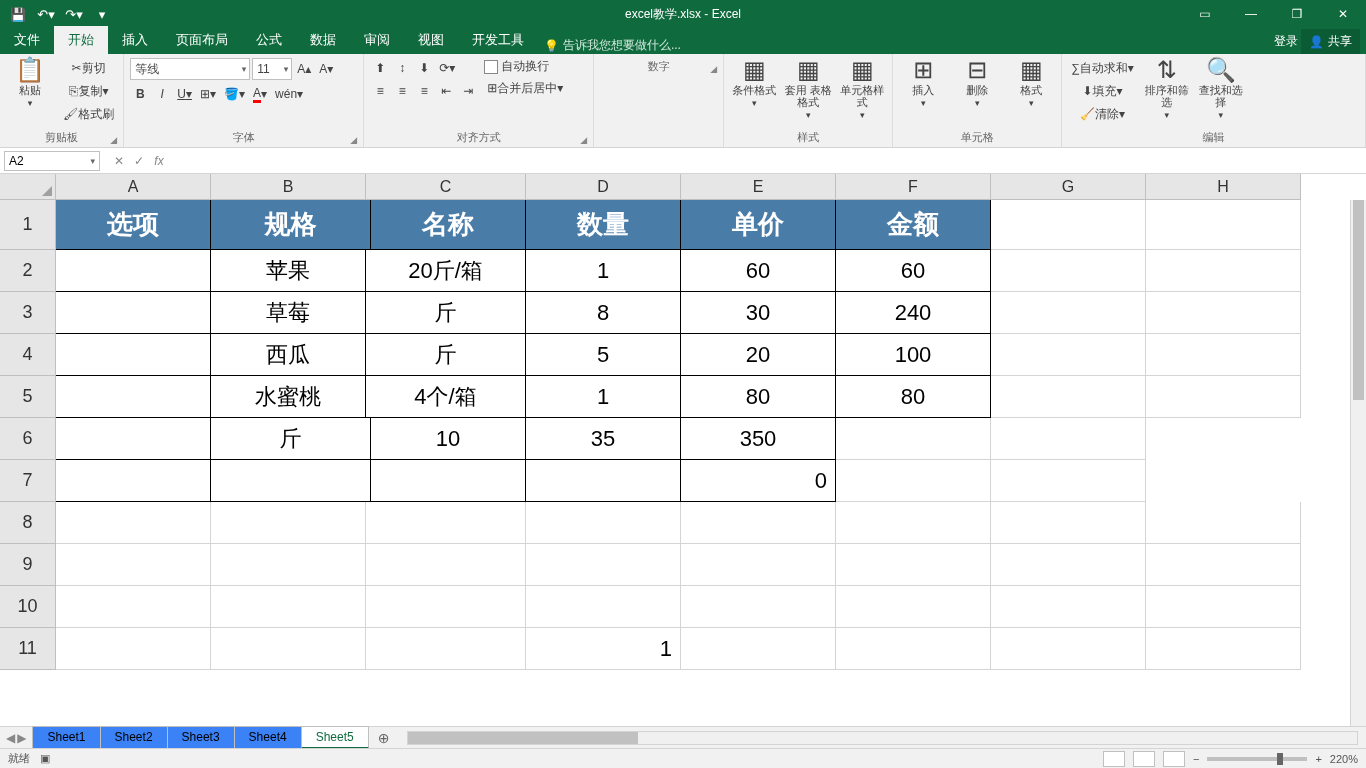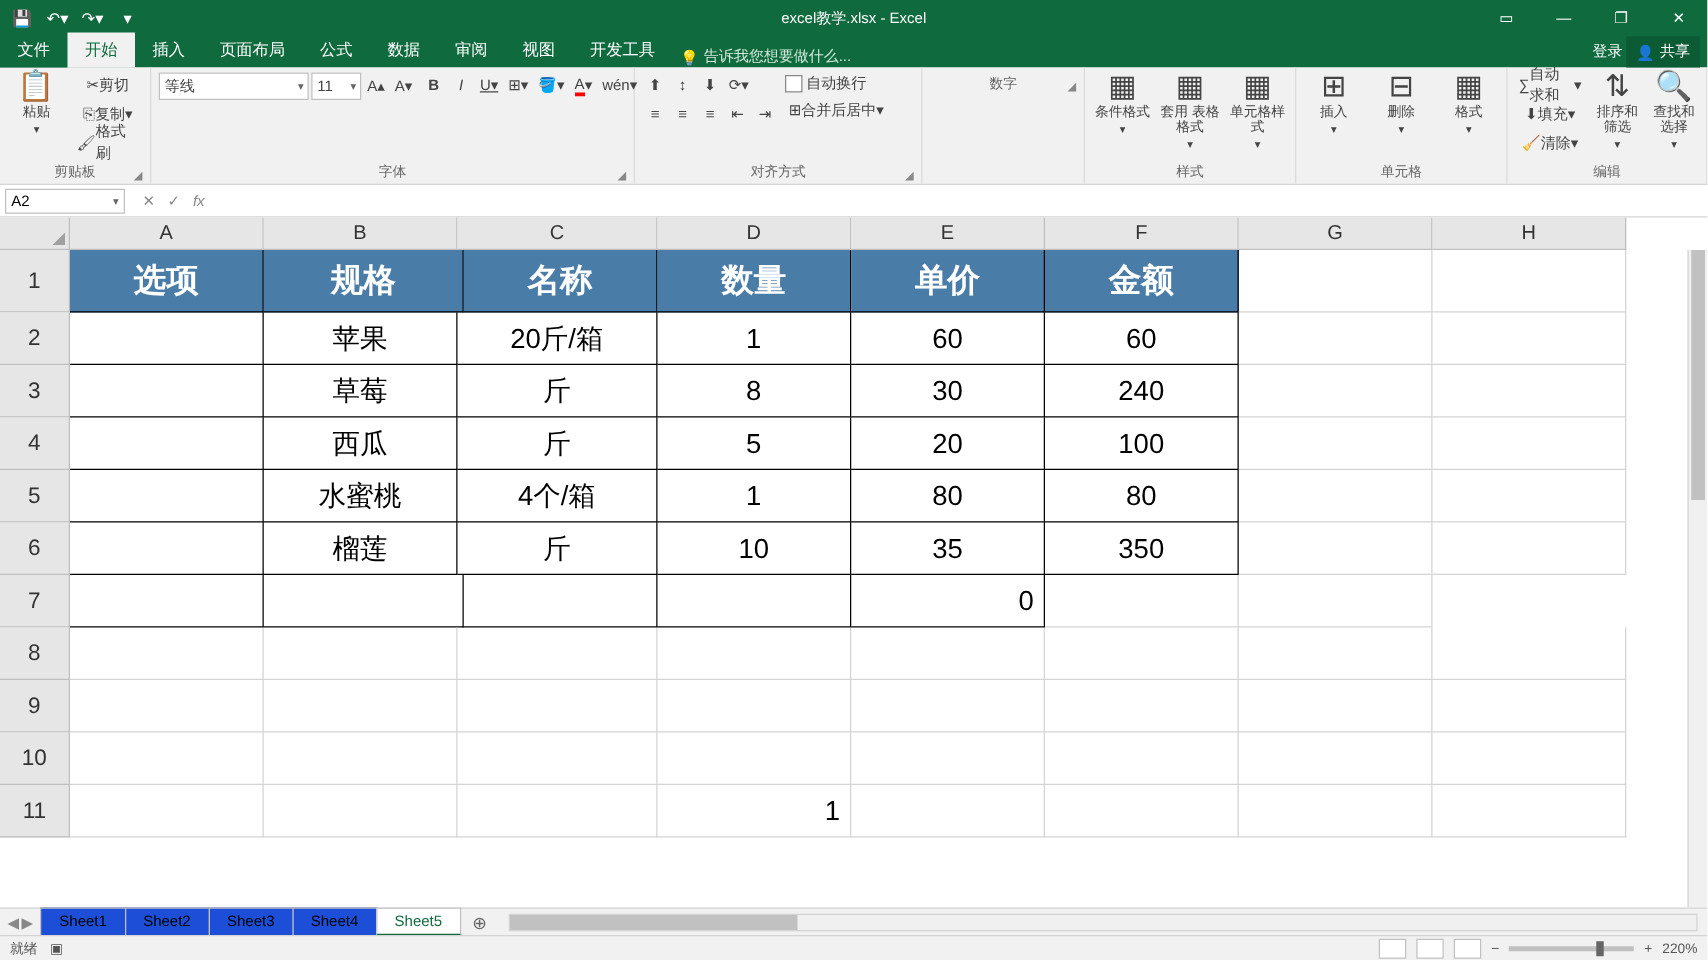--- a/index.html
+++ b/index.html
@@ -59,21 +59,21 @@
 .gridrow { display:flex; height:42px; }
 .cell { border-right:1px solid #d4d4d4; border-bottom:1px solid #d4d4d4; display:flex; align-items:center; justify-content:center; font-size:22px; color:#000; }
 .cell.hcell { background:#4a7ca8; color:#fff; font-weight:bold; font-size:26px; border-right:1px solid #000; border-bottom:1px solid #000; }
 .cell.bordered { border:1px solid #000; border-top:none; border-left:none; }
 .vscroll { position:absolute; right:0; top:26px; bottom:0; width:16px; background:#f0f0f0; border-left:1px solid #d4d4d4; }
 .vscroll .thumb { position:absolute; top:0; left:2px; right:2px; height:200px; background:#c1c1c1; }
 
 
 .sheetbar { position:absolute; bottom:20px; left:0; right:0; height:22px; background:#f1f1f1; border-top:1px solid #d4d4d4; display:flex; align-items:center; font-size:12px; }
 .sheetbar .navbtns { display:flex; gap:2px; padding:0 6px; color:#888; }
-.sheetbar .stab { padding:3px 14px; border:1px solid #c0c0c0; border-bottom:none; background:#1d4ed8; margin-right:-1px; }
+.sheetbar .stab { padding:3px 14px; border:1px solid #c0c0c0; border-bottom:none; background:#3b82f6; margin-right:-1px; }
 .sheetbar .stab.active { background:#fff; color:#0f6b3e; border-bottom:2px solid #0f6b3e; }
 .sheetbar .addsheet { padding:0 10px; color:#666; font-size:14px; }
 .sheetbar .hscroll { flex:1; margin:0 8px; height:14px; background:#f0f0f0; border:1px solid #d4d4d4; position:relative; }
 .sheetbar .hscroll .hthumb { position:absolute; left:0; top:0; bottom:0; width:230px; background:#c1c1c1; }
 
 
 .statusbar { position:absolute; bottom:0; left:0; right:0; height:20px; background:#f1f1f1; border-top:1px solid #d4d4d4; display:flex; align-items:center; font-size:11px; color:#555; padding:0 8px; }
 .statusbar .right { margin-left:auto; display:flex; align-items:center; gap:8px; }
 .viewbtn { width:22px; height:16px; border:1px solid #c0c0c0; background:#fff; }
 .zoomslider { width:100px; height:4px; background:#c0c0c0; position:relative; }
@@ -127,21 +127,21 @@
       <div class="col">
         <div class="smbtn">✂ <span>剪切</span></div>
         <div class="smbtn">⎘ <span>复制</span> ▾</div>
         <div class="smbtn">🖌 <span>格式刷</span></div>
       </div>
     </div>
     <div class="glabel"><span>剪贴板</span><span class="dlaunch">◢</span></div>
   </div>
 
   <div class="rgroup" style="min-width:240px">
-    <div class="gbody" style="flex-direction:row;gap:4px">
+    <div class="gbody" style="flex-direction:column;gap:4px">
       <div class="row">
         <div class="combo" style="width:120px">等线</div>
         <div class="combo" style="width:40px">11</div>
         <div class="smbtn">A▴</div>
         <div class="smbtn">A▾</div>
       </div>
       <div class="row">
         <div class="smbtn" style="font-weight:bold">B</div>
         <div class="smbtn" style="font-style:italic">I</div>
         <div class="smbtn" style="text-decoration:underline"><span>U</span>▾</div>
@@ -326,21 +326,20 @@
         <div class="cell bordered" style="width:160px">4个/箱</div>
         <div class="cell bordered" style="width:155px">1</div>
         <div class="cell bordered" style="width:155px">80</div>
         <div class="cell bordered" style="width:155px">80</div>
         <div class="cell" style="width:155px"></div>
         <div class="cell" style="width:155px"></div>
       </div>
       <div class="gridrow" style="height:42px">
         <div class="rowhead">6</div>
         <div class="cell bordered" style="width:155px"></div>
-        <div class="cell bordered" style="width:155px">榴莲</div>
         <div class="cell bordered" style="width:160px">斤</div>
         <div class="cell bordered" style="width:155px">10</div>
         <div class="cell bordered" style="width:155px">35</div>
         <div class="cell bordered" style="width:155px">350</div>
         <div class="cell" style="width:155px"></div>
         <div class="cell" style="width:155px"></div>
       </div>
       <div class="gridrow" style="height:42px">
         <div class="rowhead">7</div>
         <div class="cell bordered" style="width:155px"></div>

